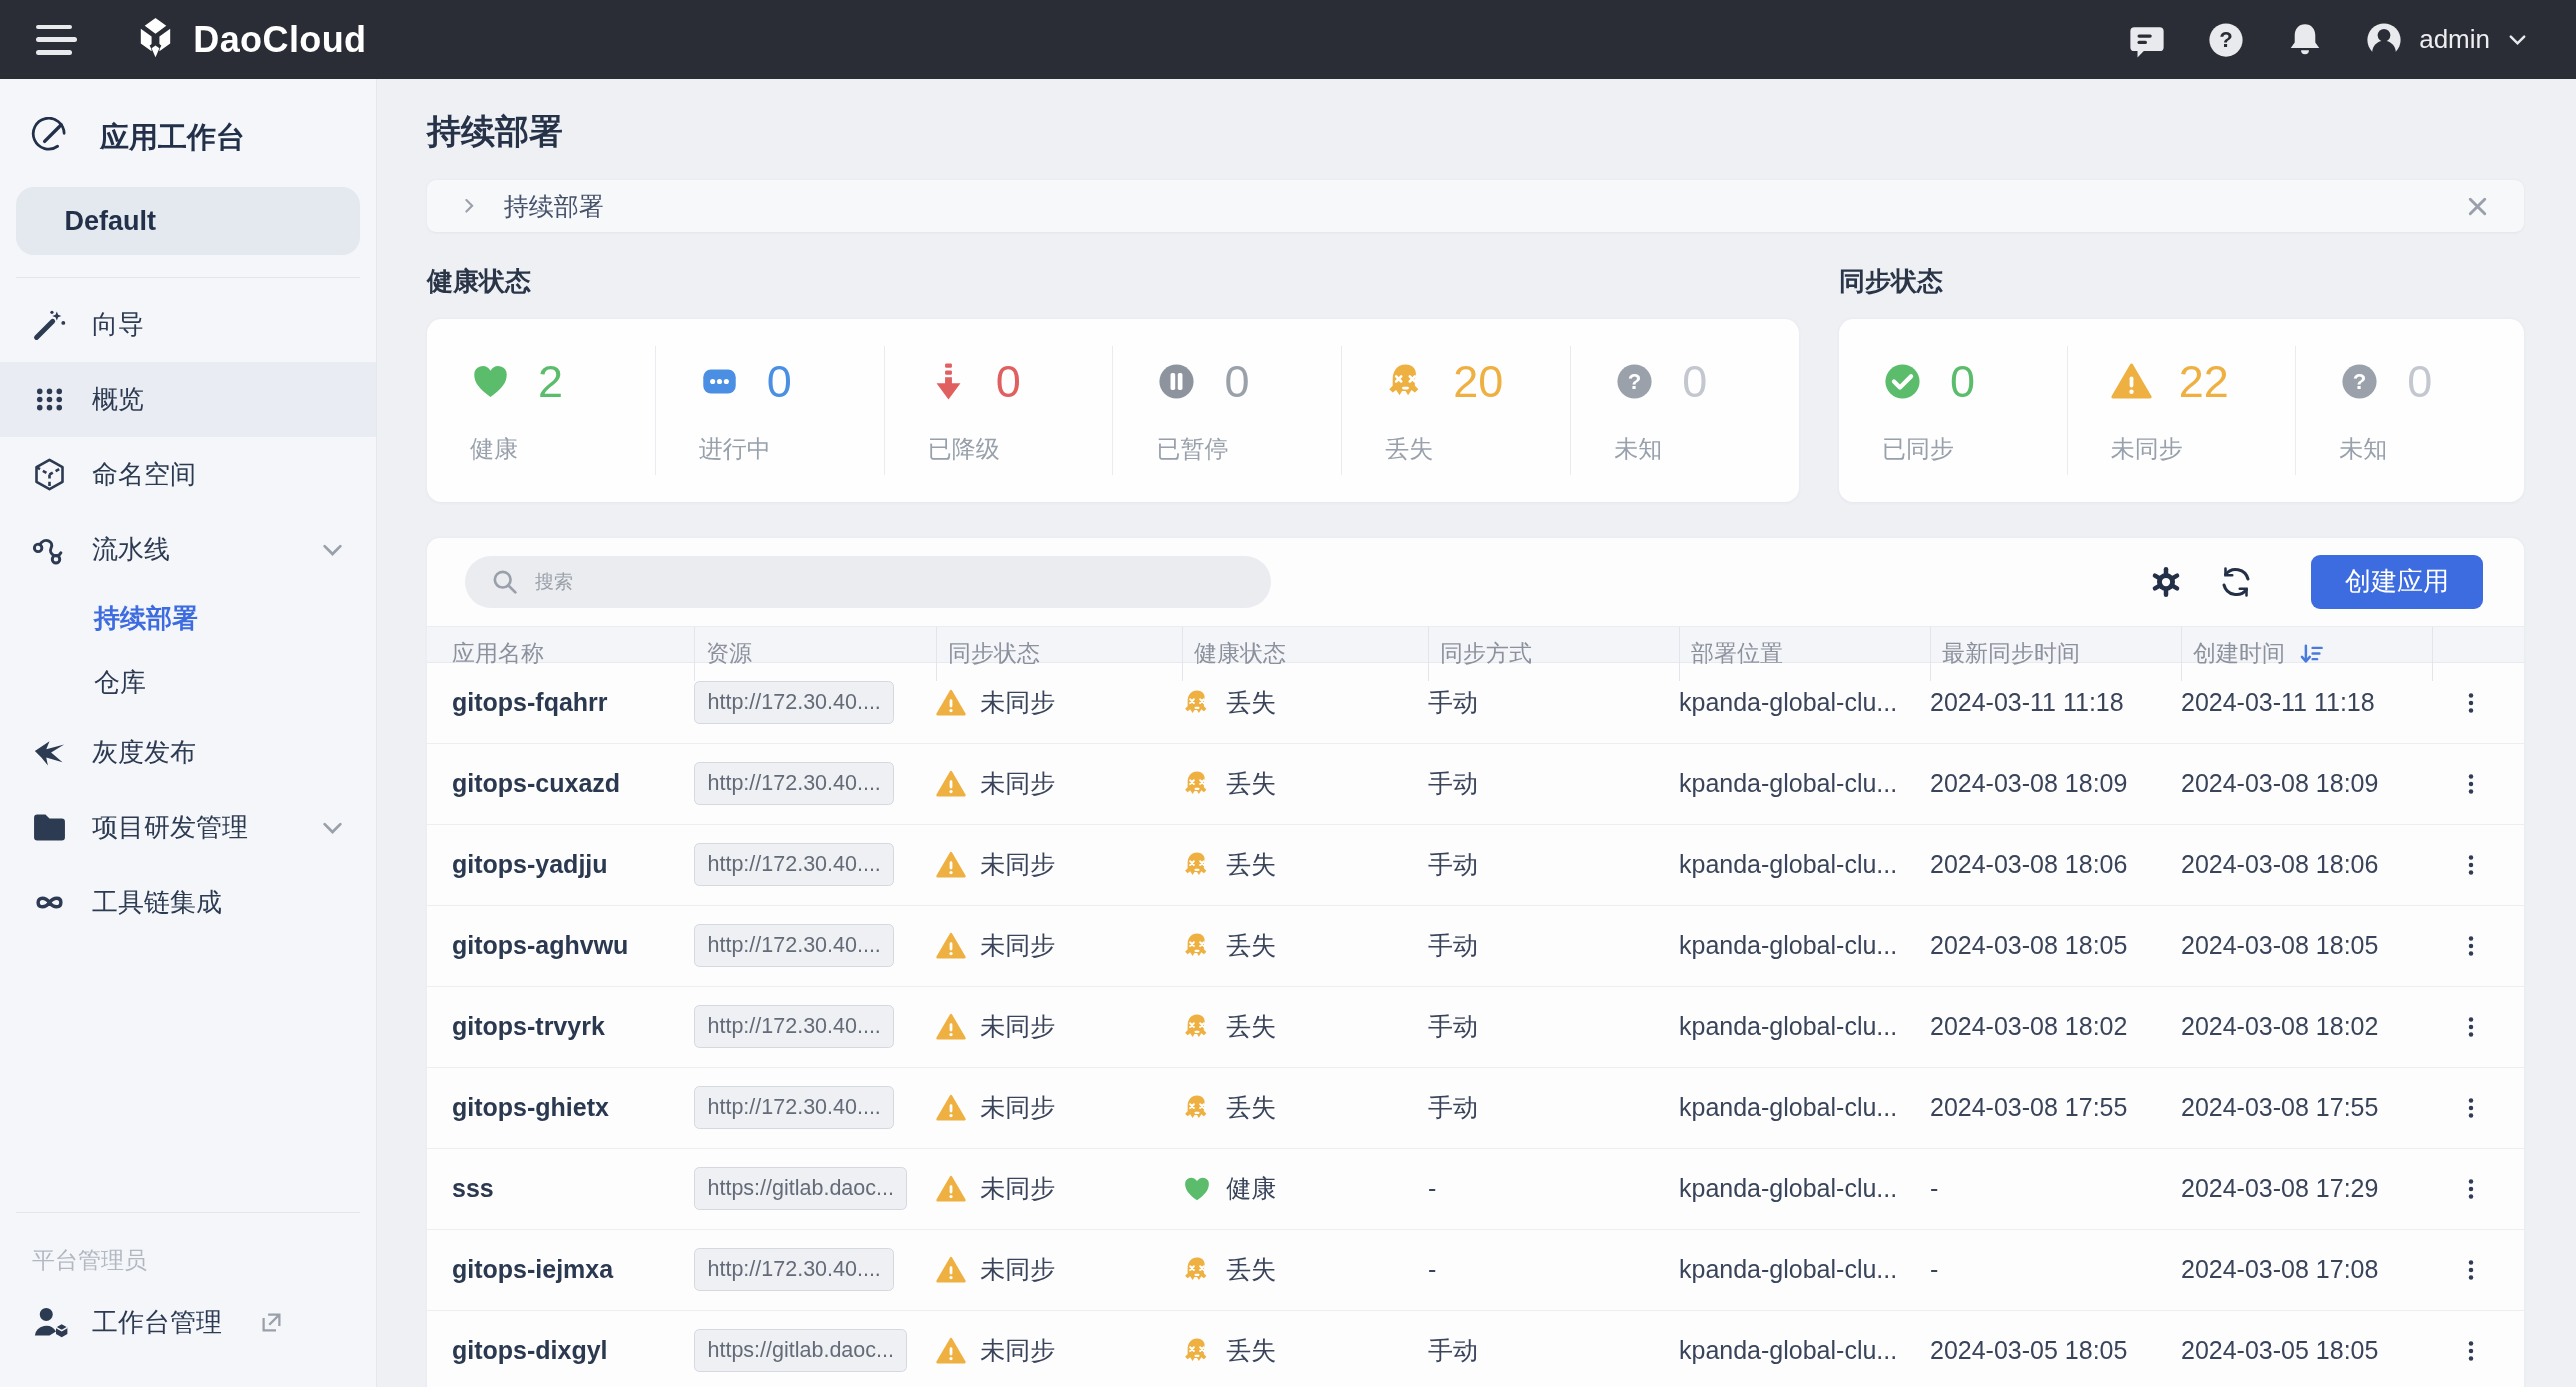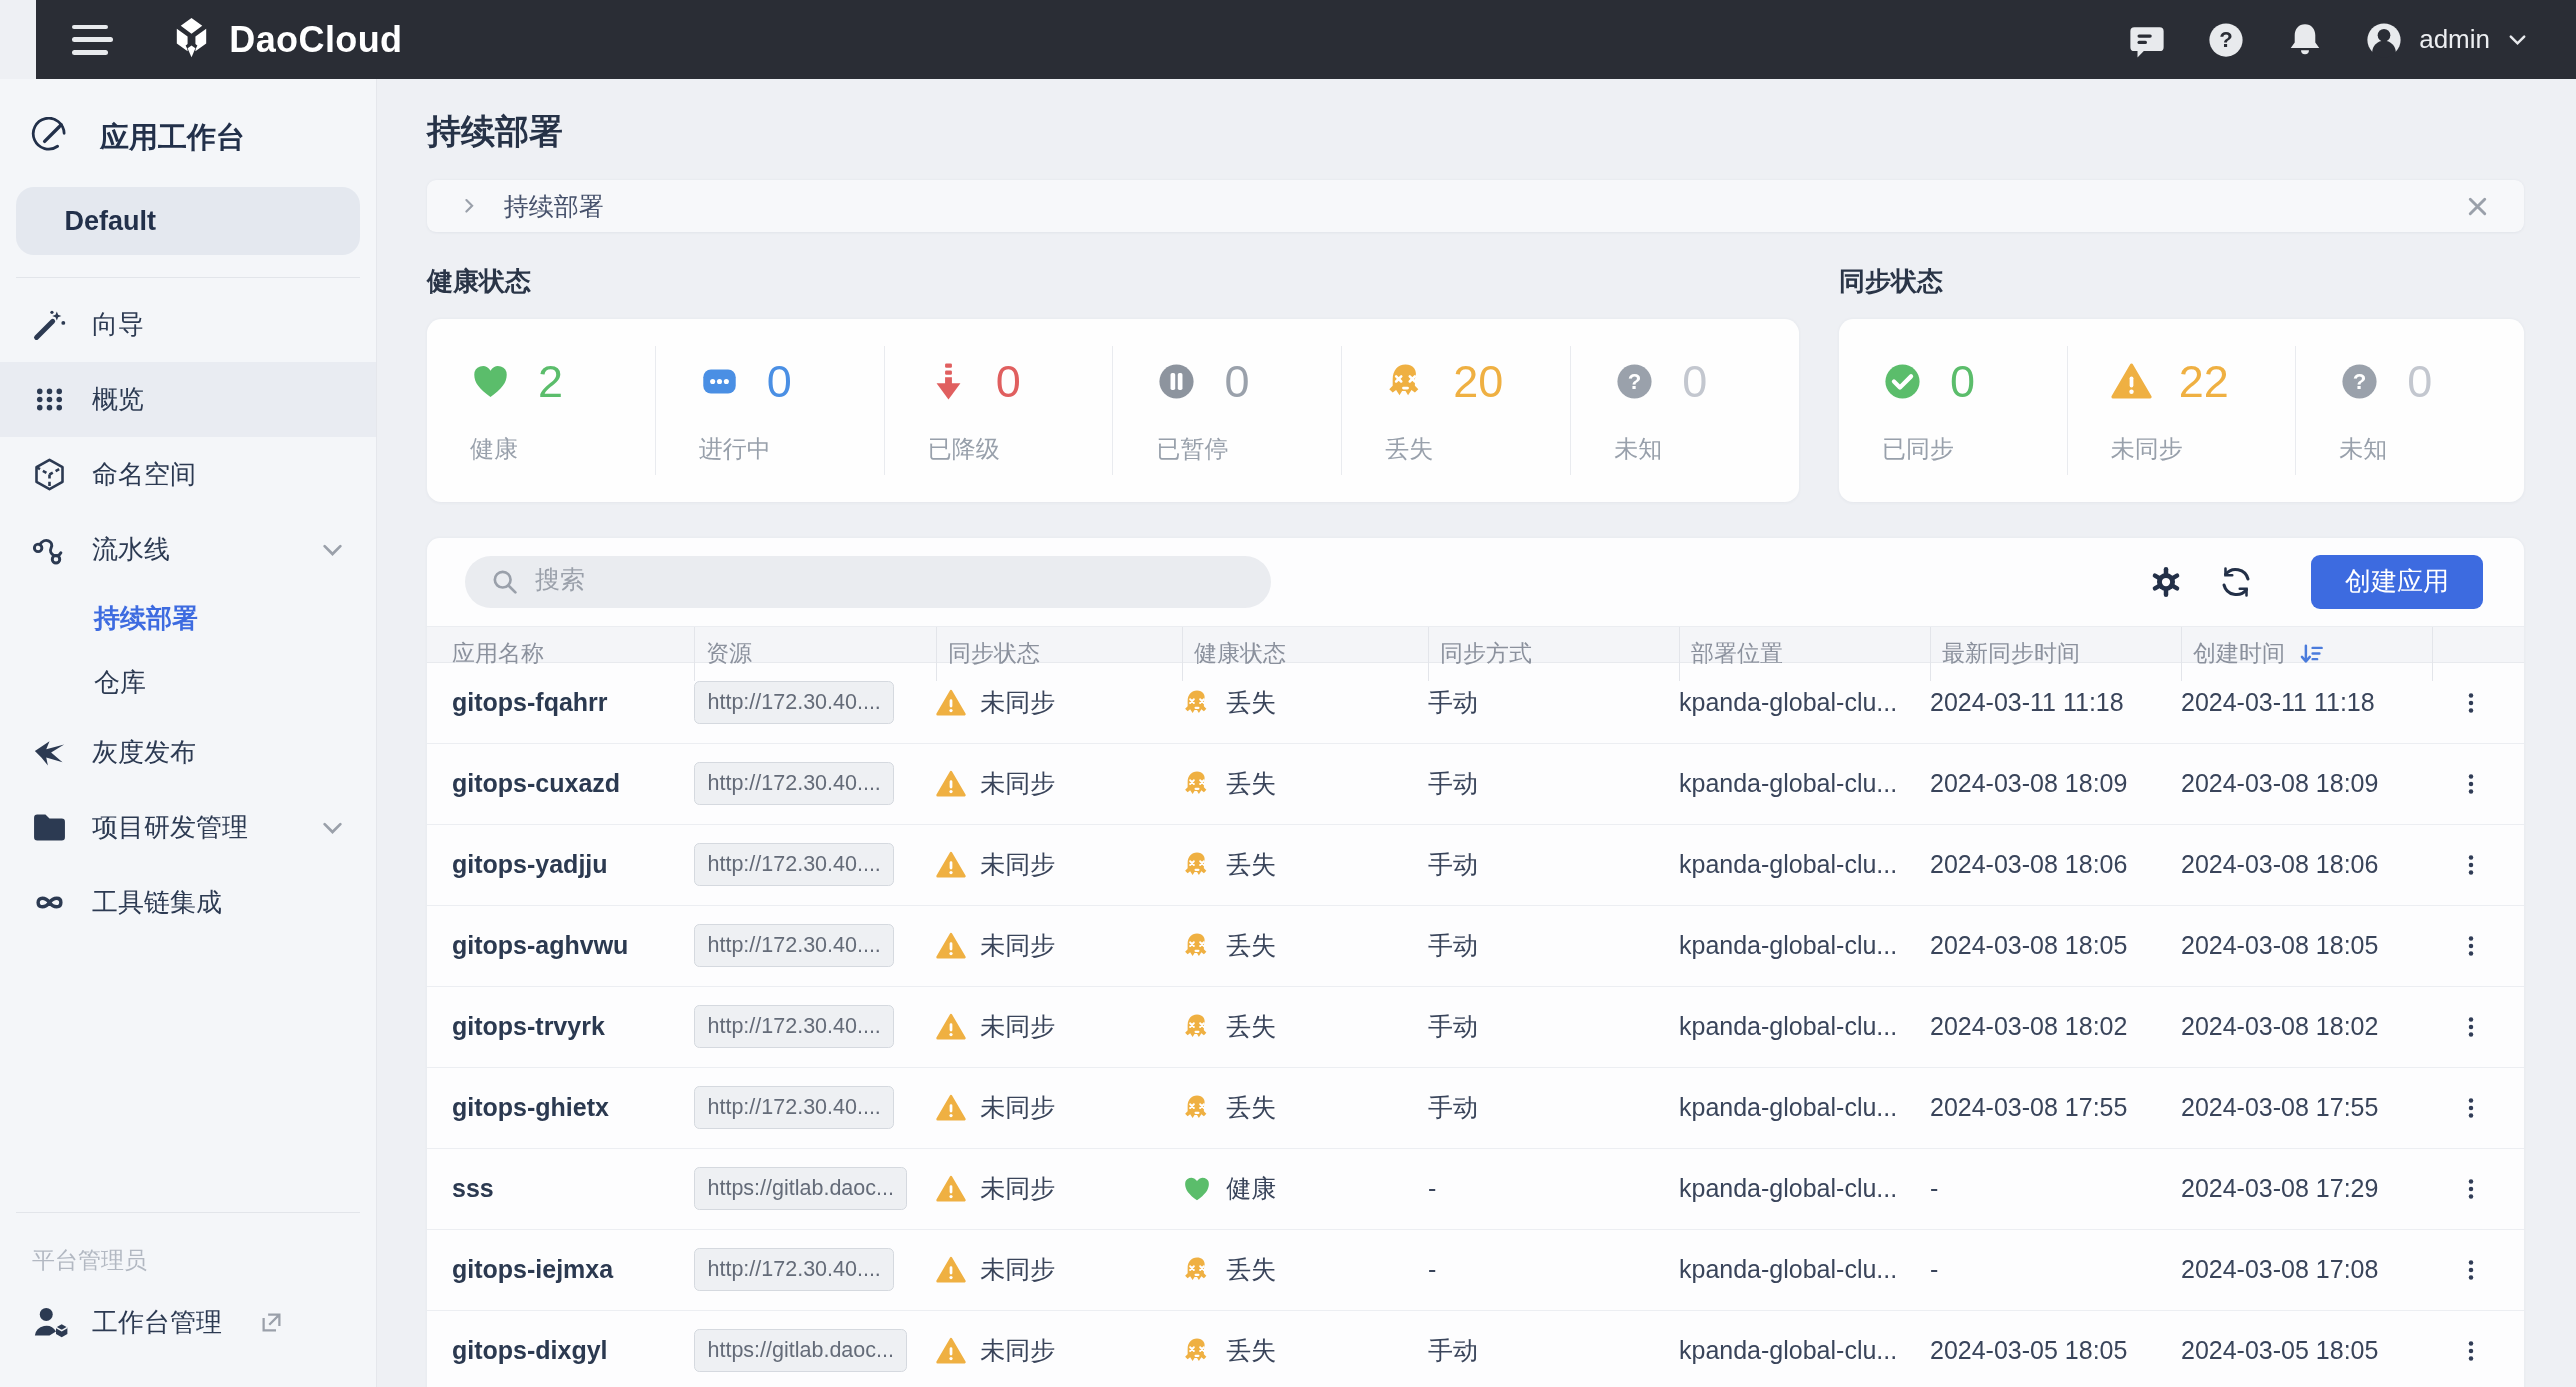--- a/index.html
+++ b/index.html
@@ -1,21 +1,21 @@
 <!DOCTYPE html>
 <html style="font-size:14.3px"><head>
 <meta charset="utf-8">
 <style>
   * { margin:0; padding:0; box-sizing:border-box; }
   html,body { width:2576px; height:1387px; overflow:hidden; }
   body { font-family:"Liberation Sans","DejaVu Sans",sans-serif; background:#eef0f4; color:#2c3a52; }
   .screen { width:2576px; height:1387px; display:flex; flex-direction:column; }
 
   
-  .topbar { height:79px; background:#2a2d35; display:flex; align-items:center; flex:0 0 79px; padding:0 47px 0 36px;margin-left:36px; }
+  .topbar { height:79px; background:#2a2d35; display:flex; align-items:center; flex:0 0 79px; padding:0 47px 0 36px; }
   .hamburger { width:41px; height:30px; display:flex; flex-direction:column; justify-content:space-between; cursor:pointer; margin-right:55px; }
   .hamburger span { display:block; height:4.5px; border-radius:2.7px; background:#e8eaed; }
   .hamburger span:nth-child(1){ width:36px; } .hamburger span:nth-child(2){ width:41px; } .hamburger span:nth-child(3){ width:36px; }
   .brand { display:flex; align-items:center; gap:14.3px; }
   .brand svg { width:47px; height:47px; }
   .brand-name { color:#fff; font-size:36px; font-weight:800; letter-spacing:0.4px; }
   .topbar-right { margin-left:auto; display:flex; align-items:center; gap:41px; }
   .tb-ico { width:38px; height:38px; display:inline-flex; }
   .user-chip { display:flex; align-items:center; gap:16px; cursor:pointer; }
   .user-name { color:#eceef1; font-size:26px; }
@@ -65,21 +65,21 @@
   .stat-num { font-size:45px; font-weight:400; }
   .stat-label { font-size:24px; color:#98a0ab; margin-top:25px; }
   .c-green{color:#5bbd6b;} .c-blue{color:#4a8fe4;} .c-red{color:#e05f5f;}
   .c-gray{color:#9aa1ab;} .c-orange{color:#efb042;} .c-lgray{color:#c3c7cf;}
 
   
   .table-card { margin-top:36px; background:#fdfdfe; border-radius:12.5px 12.5px 0 0; box-shadow:0 0.9px 3.6px rgba(40,50,80,.05); height:895px; }
   .toolbar { height:88px; display:flex; align-items:center; padding:0 41px 0 38px; }
   .search { width:806px; height:52px; background:#eaecf0; border-radius:26px; display:flex; align-items:center; padding:0 25px; gap:16px; }
   .search svg { width:29px; height:29px; flex:0 0 29px; }
-  .search input { border:none; outline:none; background:transparent; font-size:25px; color:#0c4a6e; width:100%; font-family:Liberation Mono, monospace; }
+  .search input { border:none; outline:none; background:transparent; font-size:19px; color:#0c4a6e; width:100%; font-family:Liberation Sans, sans-serif; }
   .search input::placeholder { color:#9aa0aa; }
   .tools { margin-left:auto; display:flex; align-items:center; gap:34px; }
   .tool-ico { width:36px; height:36px; display:inline-flex; cursor:pointer; }
   .btn-primary { background:#3d6be0; color:#fff; font-size:26px; border:none; border-radius:9px; height:54px; padding:4px 34px; margin-left:23px; cursor:pointer; font-family:inherit; }
 
   .tgrid { display:grid; grid-template-columns:242px 242px 246px 246px 251px 251px 251px 251px auto; align-items:center; padding-left:25px; }
   .thead { height:37px; background:#f4f5f8; border-top:0.9px solid #ebedf1; border-bottom:0.9px solid #e8eaee; }
   .th { font-size:23px; color:#8b919d; height:54px; display:flex; align-items:center; padding-left:0; gap:12.5px; }
   .th + .th { border-left:0.9px solid #e3e5ea; padding-left:11px; }
   .sort-ico { width:27px; height:27px; display:inline-flex; }

